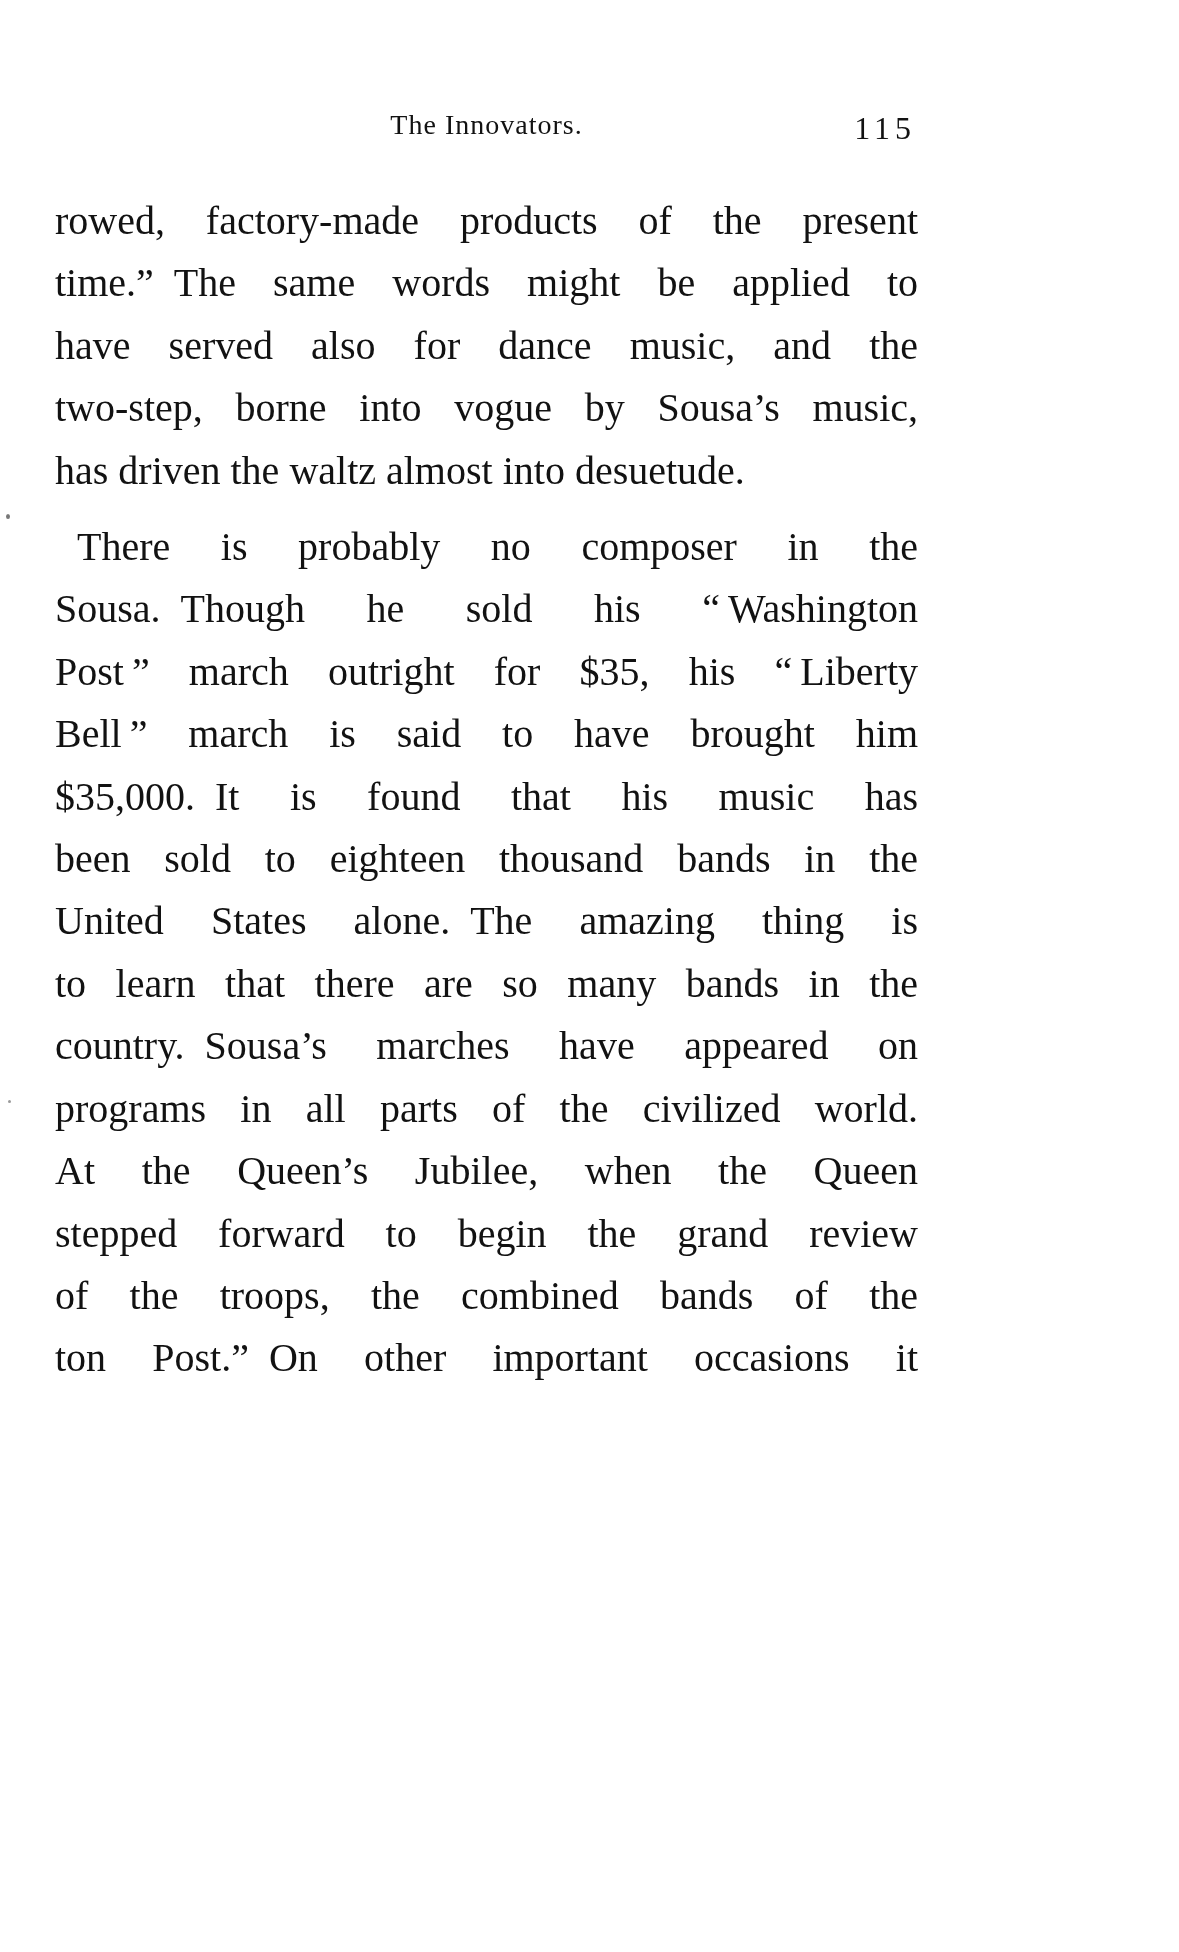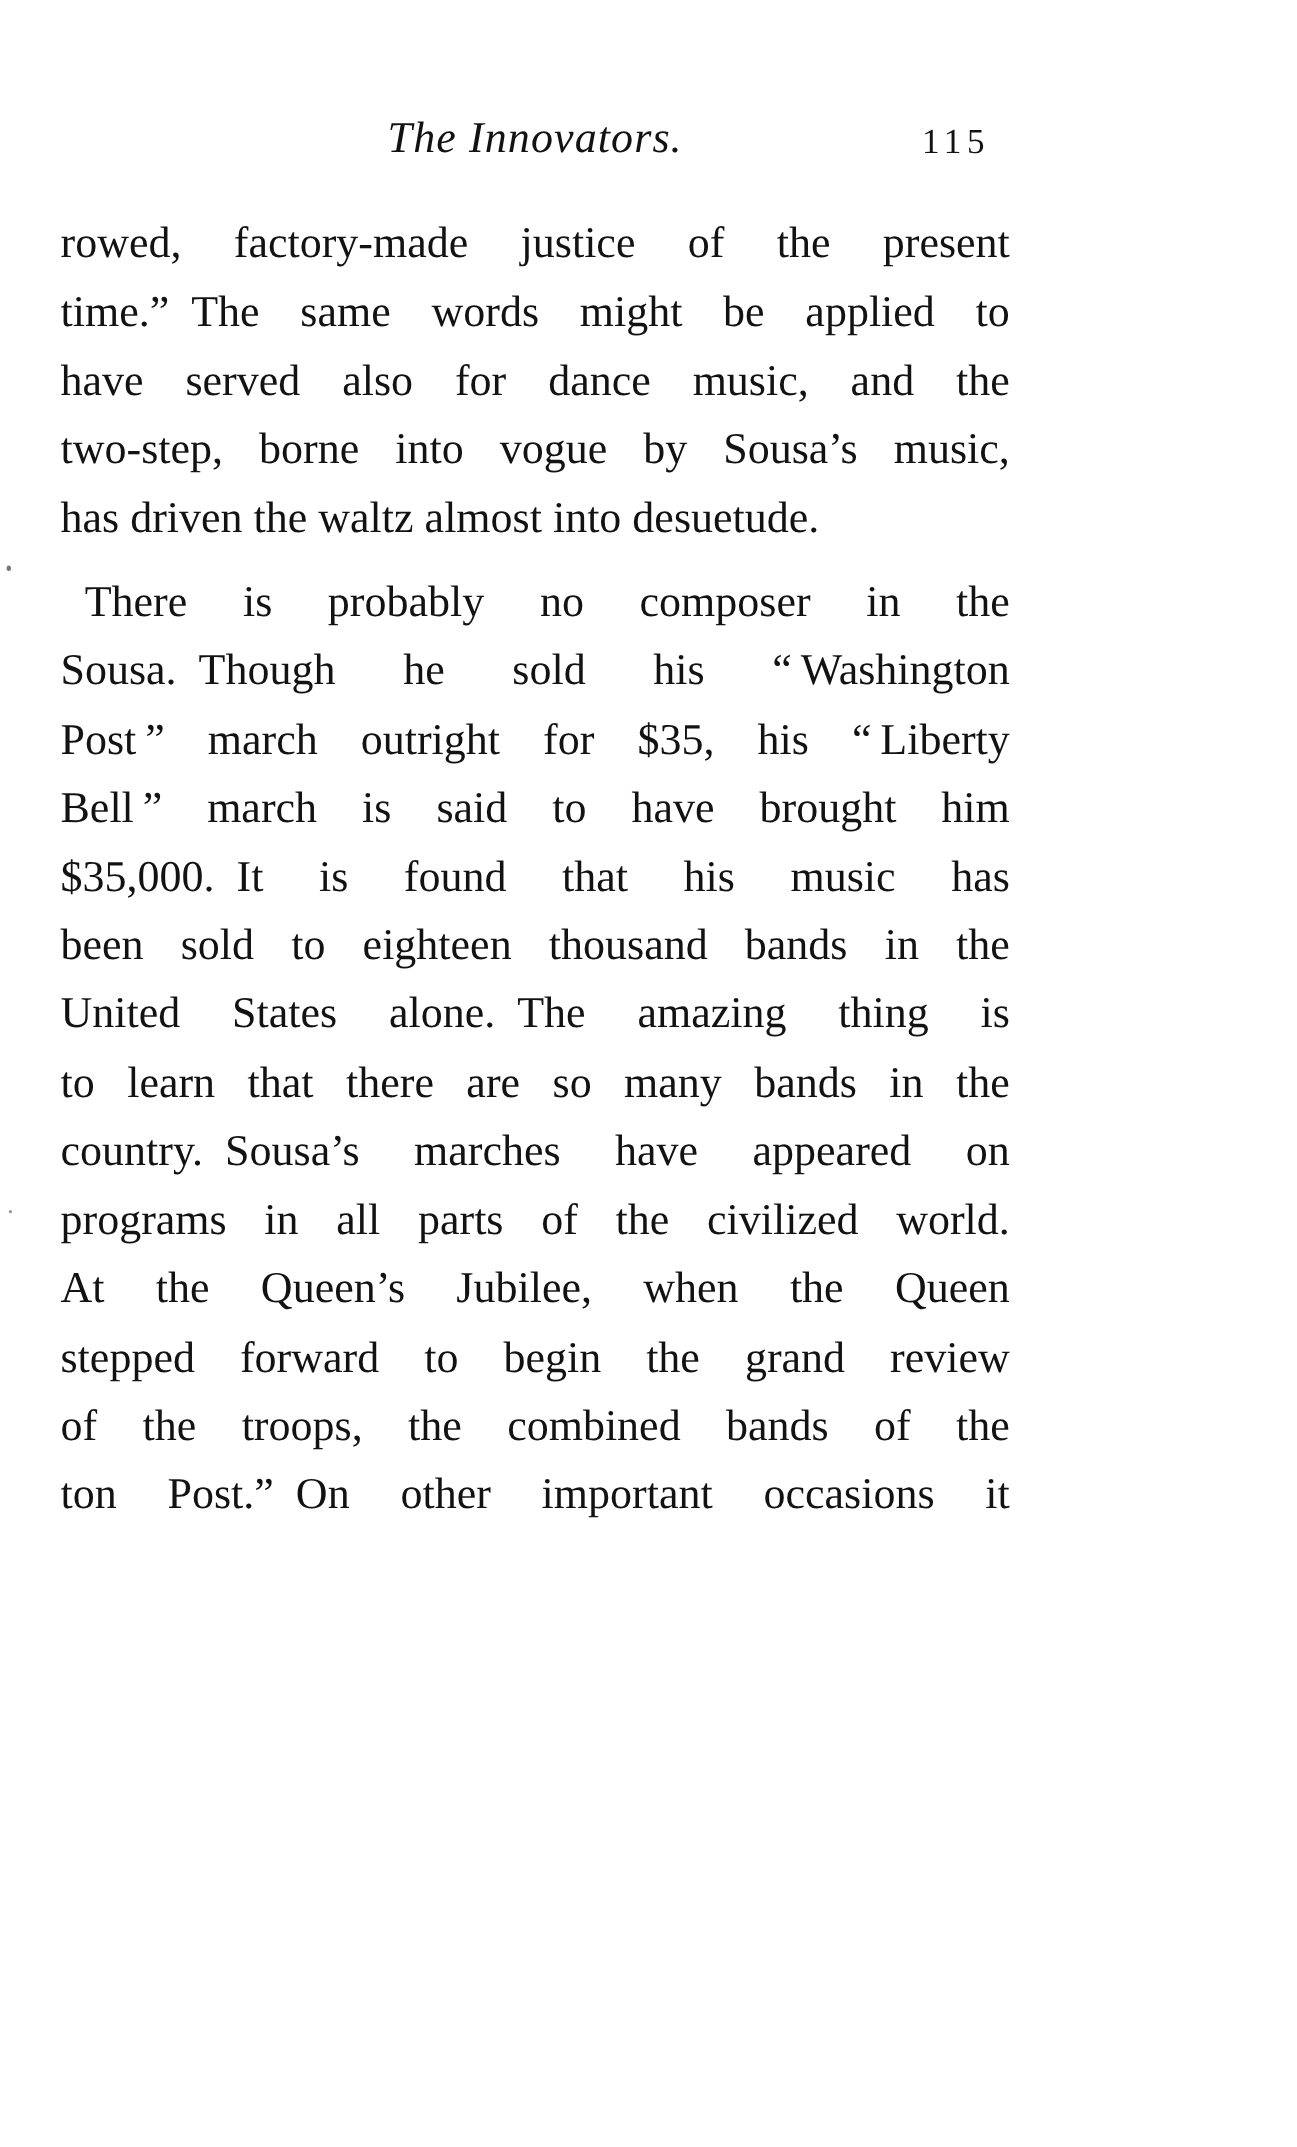--- a/index.html
+++ b/index.html
@@ -18,28 +18,27 @@
   }
   .header-row {
     position: absolute;
     left: 55px;
     top: 103px;
     width: 863px;
     height: 44px;
   }
   .running-title {
     text-align: center;
-    font-style: italic;
-    font-size: 40px;
+    font-size: 28px;
     line-height: 44px;
     letter-spacing: 1px;
   }
   .page-number {
     position: absolute;
-    right: 18px;
+    right: 2px;
     top: 3px;
     font-size: 32px;
     line-height: 44px;
     letter-spacing: 5px;
     font-feature-settings: "onum";
   }
   .body-text {
     position: absolute;
     left: 55px;
     top: 190px;
@@ -83,21 +82,21 @@
 <body>
 
 <div class="page">
 
   <div class="header-row">
     <div class="running-title">The Innovators.</div>
     <div class="page-number">115</div>
   </div>
 
   <div class="body-text">
-      <div class="line">rowed, factory-made justice of the present</div>
+      <div class="line">rowed, factory-made products of the present</div>
       <div class="line">time.” The same words might be applied to</div>
       <div class="line">have served also for dance music, and the</div>
       <div class="line">two-step, borne into vogue by Sousa’s music,</div>
       <div class="line no-justify">has driven the waltz almost into desuetude.</div>
       <div class="line indent">There is probably no composer in the</div>
       <div class="line">Sousa. Though he sold his “ Washington</div>
       <div class="line">Post ” march outright for $35, his “ Liberty</div>
       <div class="line">Bell ” march is said to have brought him</div>
       <div class="line">$35,000. It is found that his music has</div>
       <div class="line">been sold to eighteen thousand bands in the</div>

